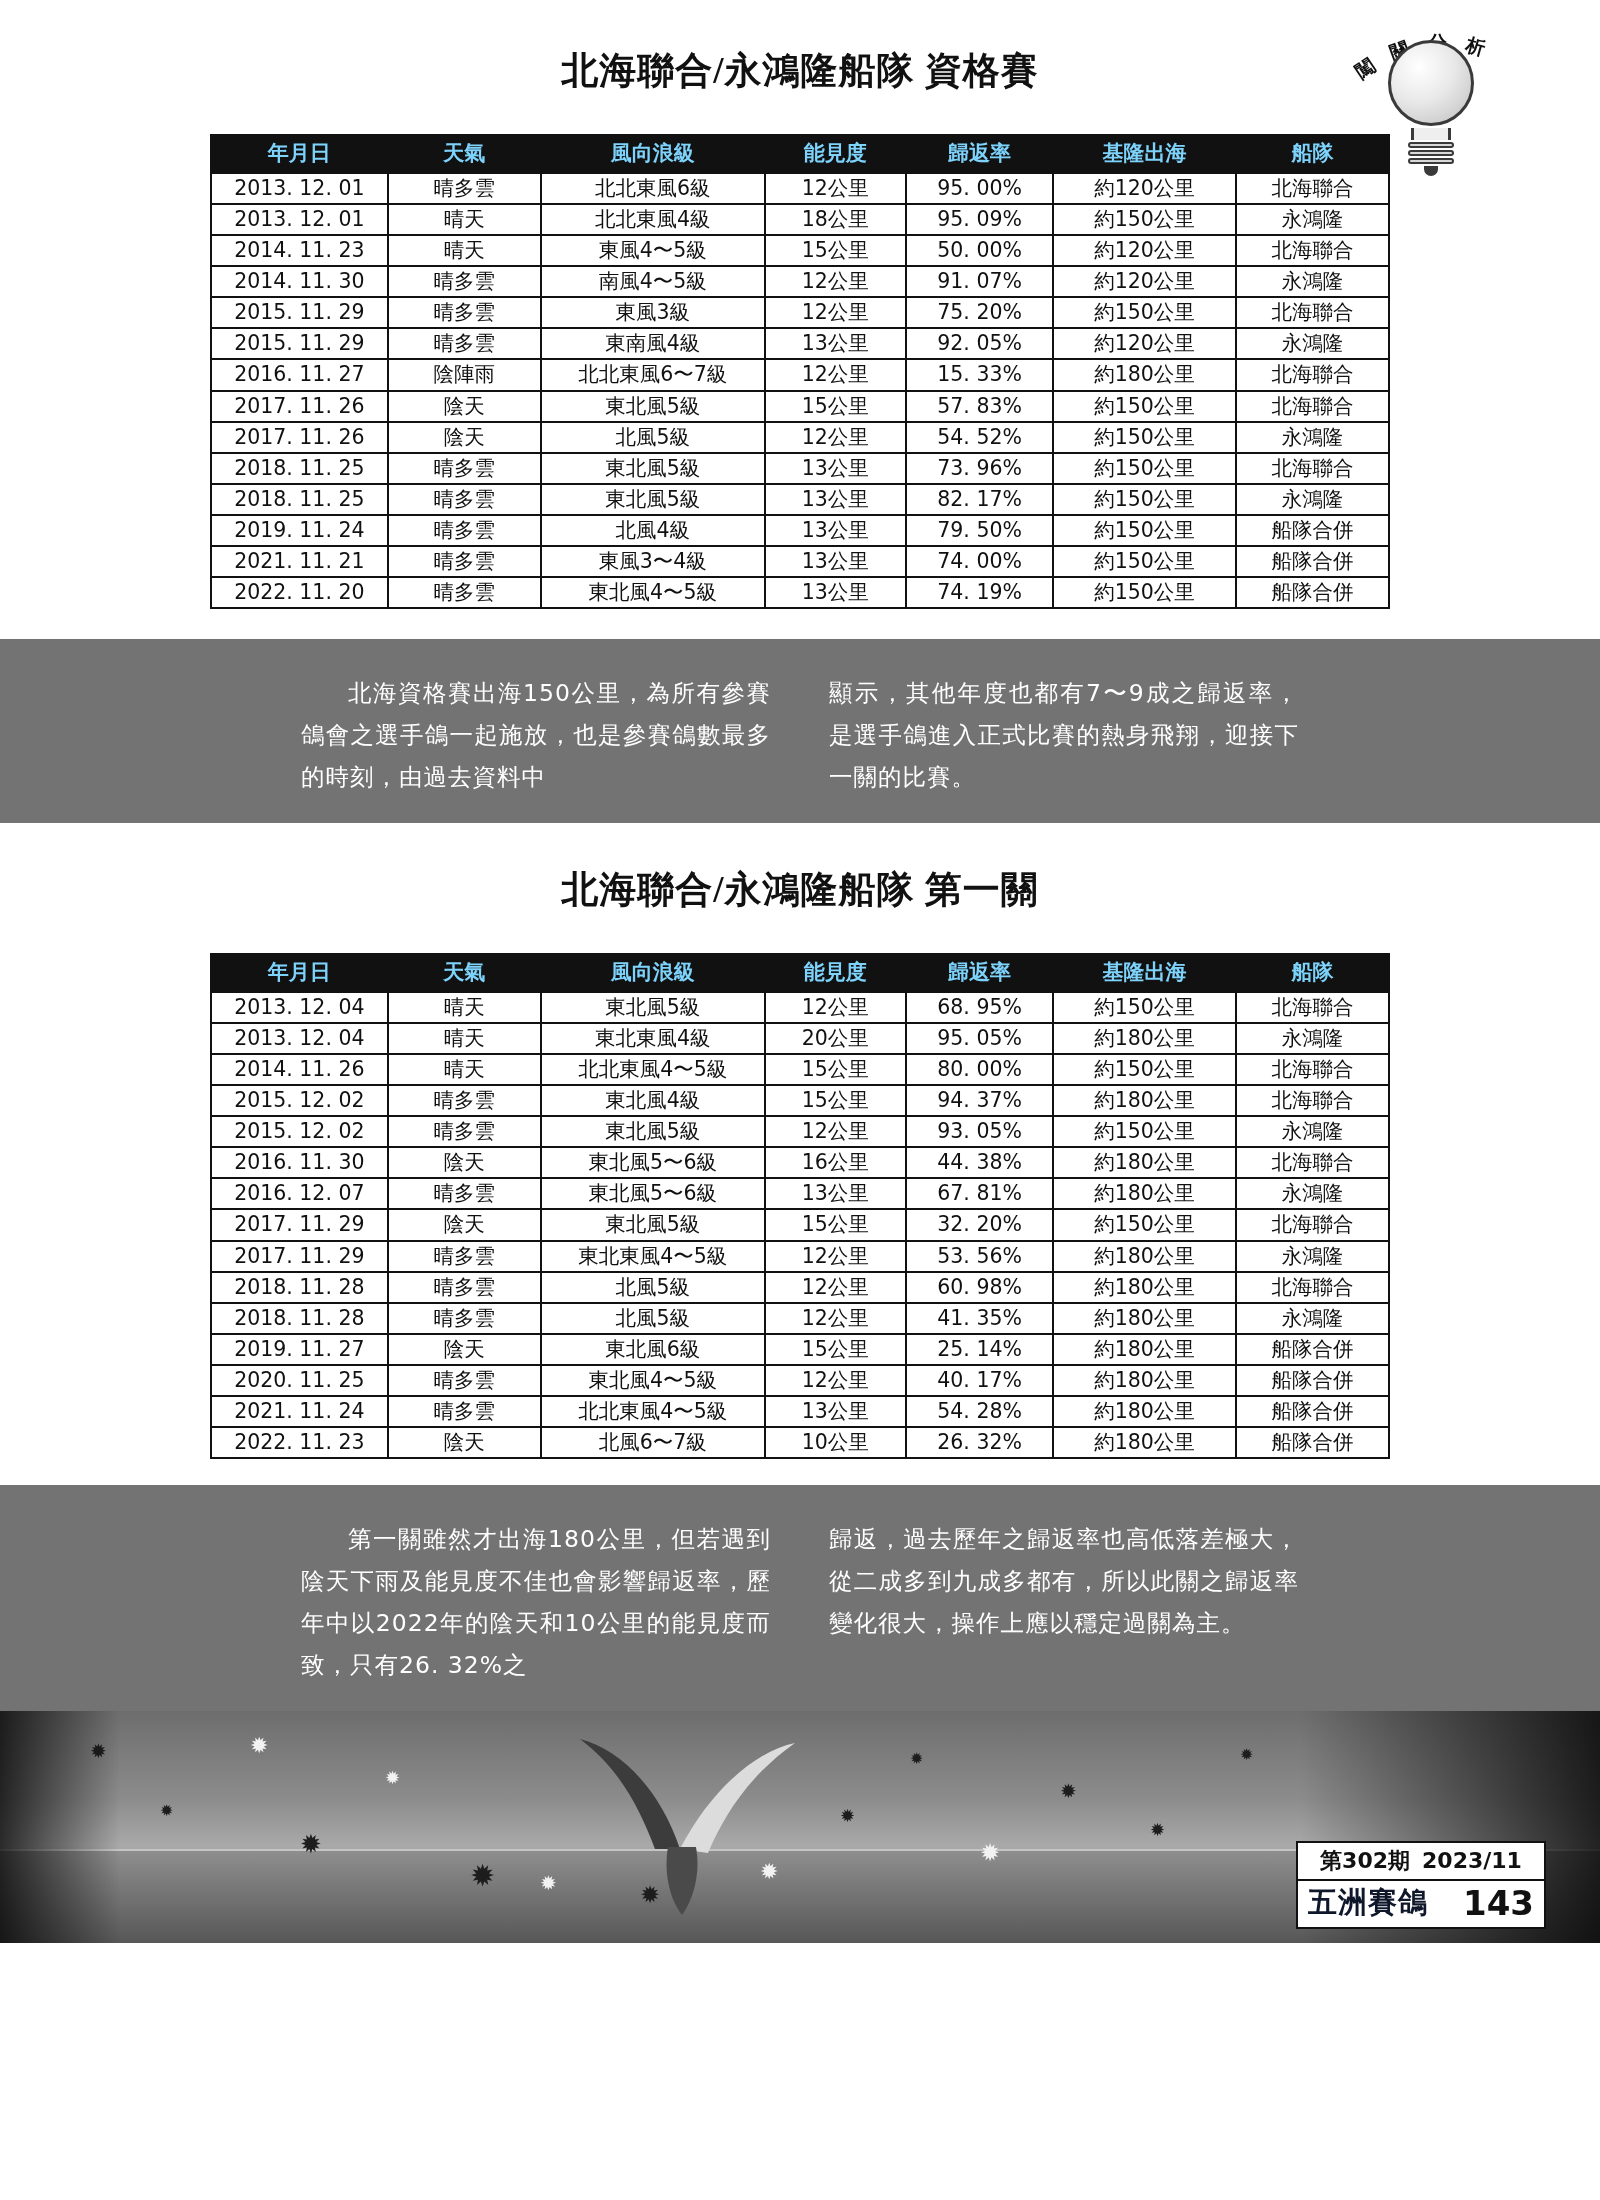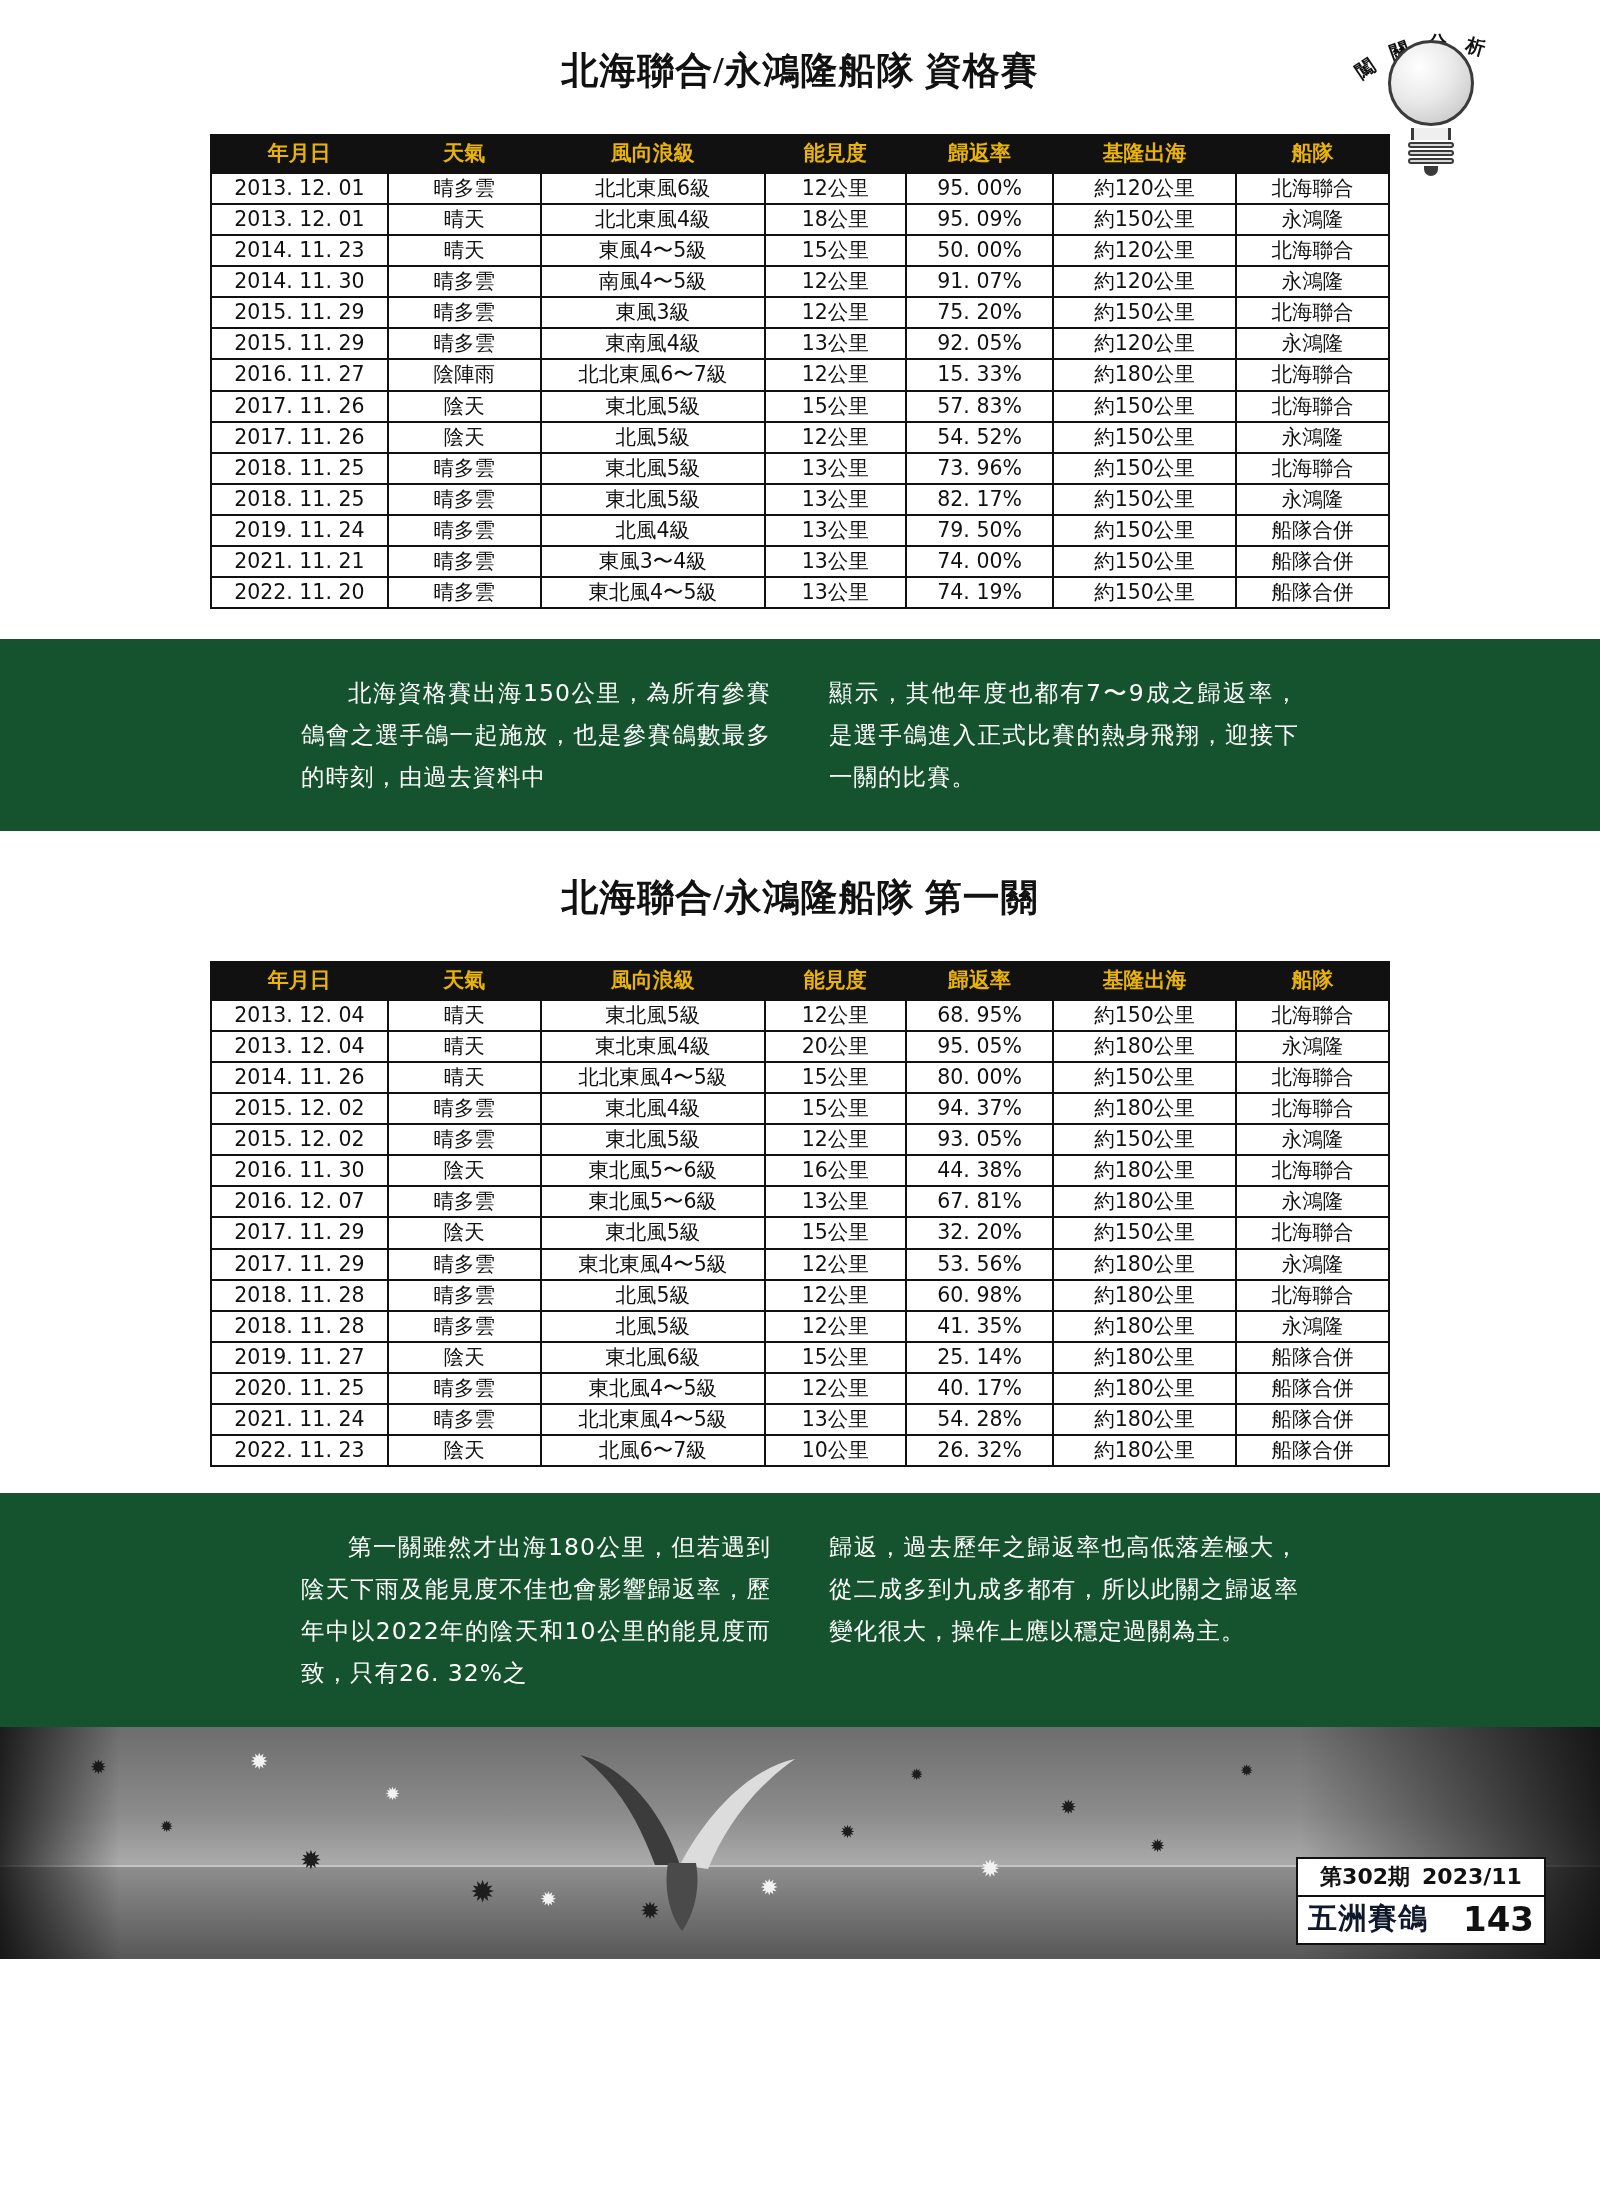--- a/index.html
+++ b/index.html
@@ -60,35 +60,35 @@
   table.data {
     width:100%; border-collapse:collapse; table-layout:fixed;
     background:#fff;
   }
   table.data th, table.data td {
     border:2px solid #111; text-align:center; color:#111;
     font-size:20.5px; line-height:1.08; padding:3px 0 4px;
     font-family:"DejaVu Sans", sans-serif; white-space:nowrap;
   }
   table.data thead th {
-    background:#111; color:#eab308; font-weight:bold; font-size:21px;
+    background:#111; color:#7dd3fc; font-weight:bold; font-size:21px;
     border:2px solid #111; padding:6px 0 7px;
   }
   table.data col.c1 { width:15.0%; }
   table.data col.c2 { width:13.0%; }
   table.data col.c3 { width:19.0%; }
   table.data col.c4 { width:12.0%; }
   table.data col.c5 { width:12.5%; }
   table.data col.c6 { width:15.5%; }
   table.data col.c7 { width:13.0%; }
 
   
   .band {
-    background:#14532d; color:#fff; width:100%;
-    padding:34px 0 32px;
+    background:#737373; color:#fff; width:100%;
+    padding:34px 0 24px;
   }
   .band .cols {
     display:flex; justify-content:center; gap:58px;
   }
   .band p {
     margin:0; width:470px; font-size:23.5px; line-height:1.78;
     letter-spacing:1px; text-align:justify; color:#fff;
     font-family:"DejaVu Sans", sans-serif;
   }
   .band p.indent { text-indent:2em; }

